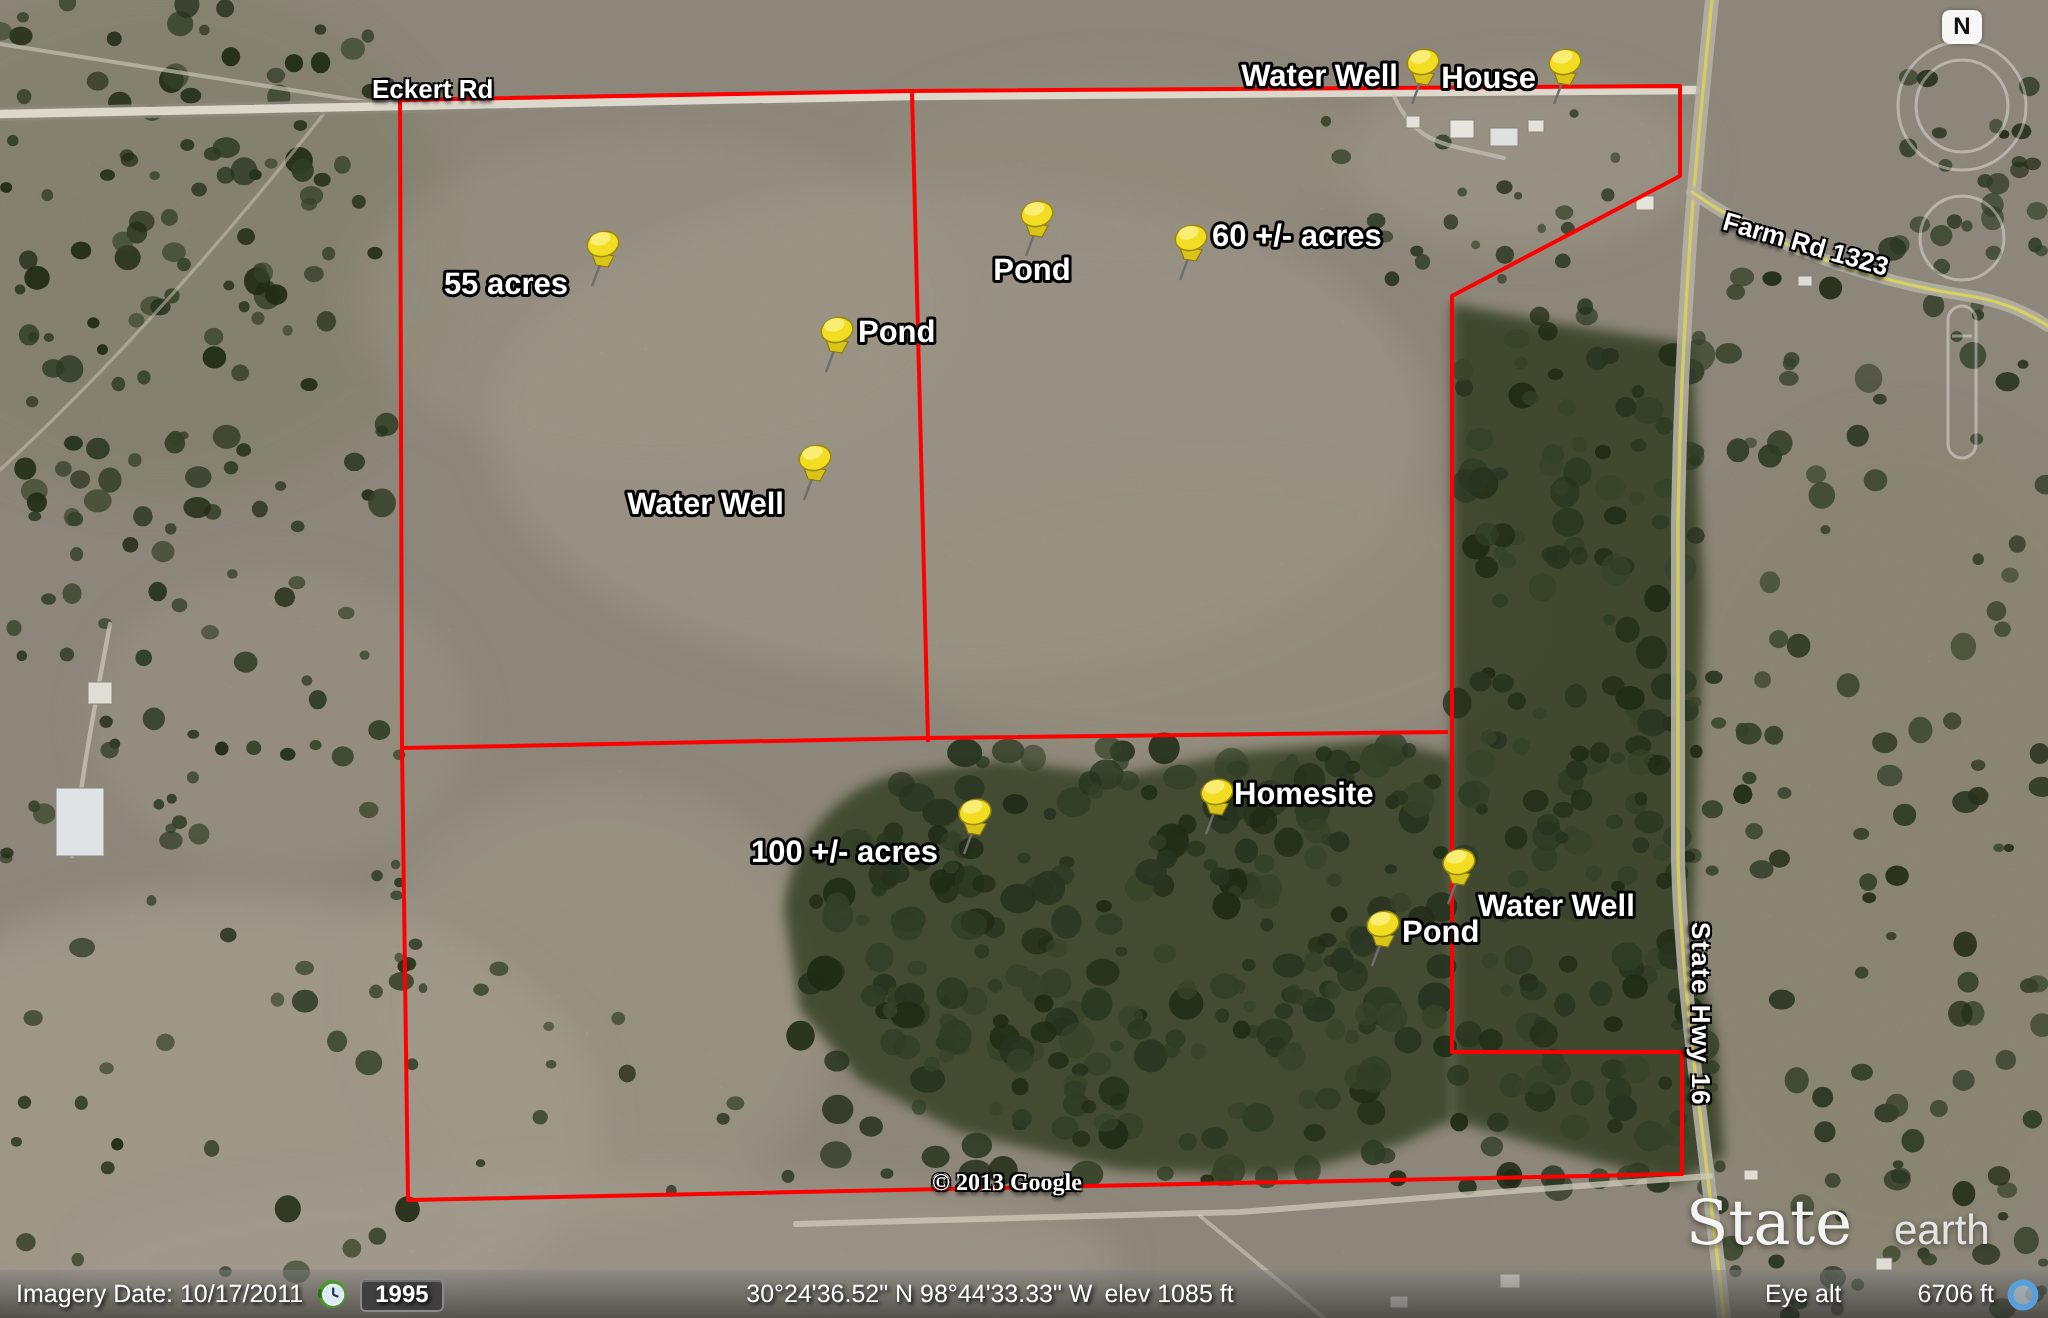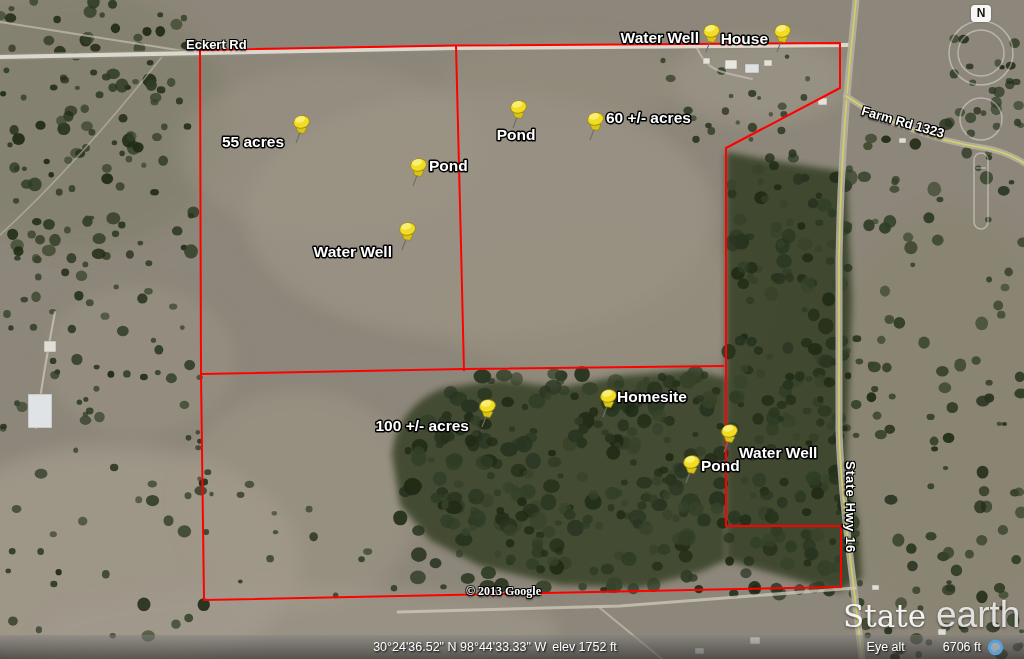--- a/index.html
+++ b/index.html
@@ -9,34 +9,34 @@
   .outline-text{color:#fff;
     text-shadow:-1px -1px 0 #000,1px -1px 0 #000,-1px 1px 0 #000,1px 1px 0 #000,0 2px 2px #000;}
   .road-label{position:absolute;font-size:13px;font-weight:bold;white-space:nowrap;}
   #lbl-eckert{left:186px;top:37px;}
   #lbl-farm{left:864px;top:103px;transform:rotate(16deg);transform-origin:0 0;}
   #lbl-hwy{left:858px;top:461px;transform:rotate(90deg);transform-origin:0 0;letter-spacing:1px;}
   #copyright{position:absolute;left:466px;top:584px;font-size:12px;font-weight:bold;font-family:Liberation Serif, serif;}
   #ge-logo{position:absolute;left:843px;top:594px;white-space:nowrap;
            color:rgba(255,255,255,.93);text-shadow:0 1px 3px rgba(0,0,0,.55);}
   #ge-logo .g{font-family:"DejaVu Serif",serif;font-size:31px;}
-  #ge-logo .e{font-family:"Liberation Sans",sans-serif;font-size:37px;color:rgba(255,255,255,.82);margin-left:10px;}
+  #ge-logo .e{font-family:"Liberation Sans",sans-serif;font-size:21px;color:rgba(255,255,255,.82);margin-left:21px;}
   
   #nav-n{position:absolute;left:971px;top:5px;width:20px;height:17px;background:rgba(255,255,255,.92);
          border-radius:4px;color:#111;font-size:12px;font-weight:bold;text-align:center;line-height:17px;
          box-shadow:0 0 2px rgba(0,0,0,.4);}
   
   #status-bar{position:absolute;left:0;bottom:0;width:1024px;height:24px;
     background:linear-gradient(to bottom,rgba(130,130,130,.45),rgba(45,45,45,.62));
     color:#fff;font-size:12.5px;}
   #status-bar .grp{position:absolute;top:0;height:24px;display:flex;align-items:center;gap:6px;
     text-shadow:1px 1px 2px #000;white-space:nowrap;}
   #sb-left{left:8px;}
   #sb-center{left:50%;transform:translateX(-2%);left:378px;}
-  #sb-right{right:20px;}
+  #sb-right{right:4px;}
   .year-chip{background:#3f3f3f;border:1px solid #8a8a8a;border-radius:3px;
     font-weight:bold;font-size:12px;padding:0 7px;line-height:15px;box-shadow:inset 0 1px 0 rgba(255,255,255,.25);}
   .sb-gap{display:inline-block;width:26px;}
 </style>
 </head>
 <body>
 
 <div id="stage">
 
   <svg id="map-svg" width="1024" height="659">
@@ -1085,23 +1085,34 @@
   <div id="lbl-hwy" class="road-label outline-text">State Hwy 16</div>
 
   <div id="nav-n">N</div>
 
   <div id="copyright" class="outline-text">© 2013 Google</div>
   <div id="ge-logo">
     <span class="g">State</span><span class="e">earth</span>
   </div>
 
   <div id="status-bar">
+    <div id="sb-left" class="grp">
+      <span>Imagery Date: 10/17/2011</span>
+      <svg width="16" height="16" viewBox="0 0 16 16">
+        <circle cx="8" cy="8" r="7" fill="#4a9a30"></circle>
+        <circle cx="8.6" cy="8.4" r="5.2" fill="#dce9f6" stroke="#fff" stroke-width=".6"></circle>
+        <line x1="8.6" y1="8.4" x2="8.6" y2="4.8" stroke="#234" stroke-width="1.1"></line>
+        <line x1="8.6" y1="8.4" x2="11.2" y2="9.4" stroke="#234" stroke-width="1.1"></line>
+        <path d="M2.2,10 A6.2 6.2 0 0 1 2.2,5.6" stroke="#2c6d1e" stroke-width="1.6" fill="none"></path>
+      </svg>
+      <span class="year-chip">1995</span>
+    </div>
     <div id="sb-center" class="grp">
       <span>30°24'36.52" N   98°44'33.33" W</span>
-      <span>elev   1752 ft</span>
+      <span>elev   1085 ft</span>
     </div>
     <div id="sb-right" class="grp">
       <span>Eye alt</span>
       <span class="sb-gap"></span>
       <span>6706 ft</span>
       <svg width="17" height="17" viewBox="0 0 17 17">
         <circle cx="8.5" cy="8.5" r="6.2" fill="rgba(205,228,250,.5)" stroke="#58a0dc" stroke-width="3"></circle>
       </svg>
     </div>
   </div>

